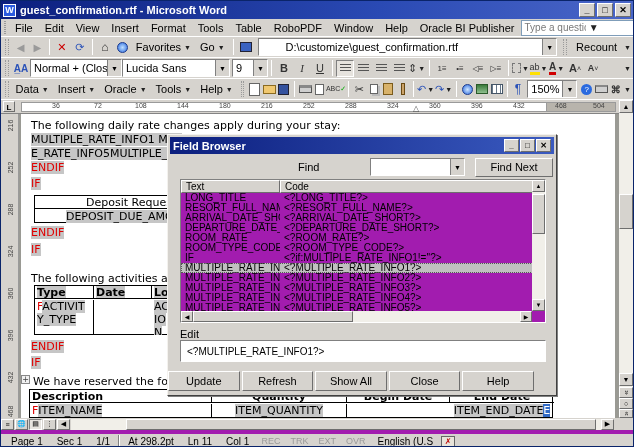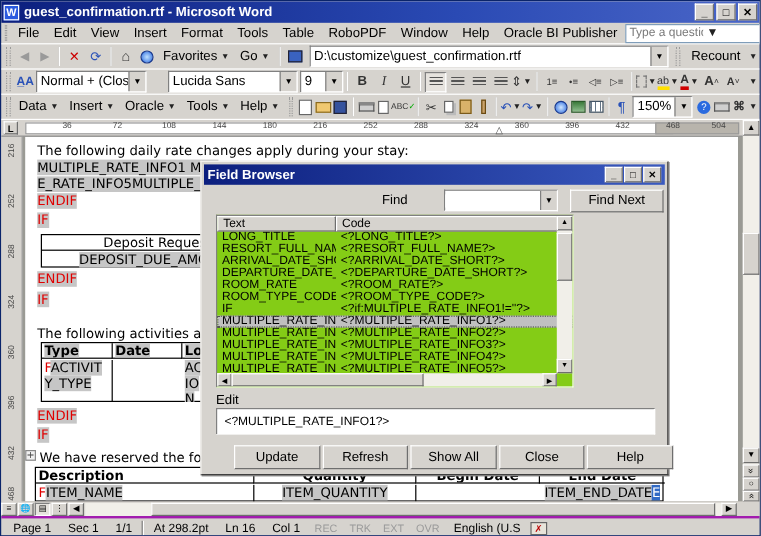--- a/index.html
+++ b/index.html
@@ -84,60 +84,60 @@
     font-size:8px; line-height:7px; text-align:center; background:#f0f0f0; }
   
   .vscroll { position:absolute; right:0; top:99px; width:14px; height:318px; background:#f1efe9; }
   .sbtn { position:absolute; left:0; width:14px; height:13px; font-size:7px; display:flex; align-items:center; justify-content:center; }
   .vthumb { position:absolute; left:0; top:94px; width:14px; height:35px; }
   .hscrollrow { position:absolute; left:0; top:417px; width:634px; height:12px; background:#d6d3ce; display:flex; align-items:center; }
   .viewbtn { width:13px; height:11px; font-size:7px; display:flex; align-items:center; justify-content:center; margin-right:1px; }
   .htrack { position:relative; height:11px; background:#f1efe9; flex:0 0 auto; }
   .hthumb { position:absolute; top:0; height:11px; }
   
-  .statusbar { position:absolute; left:0; top:429px; width:100%; height:18px; border-top:2px solid #a21caf;
+  .statusbar { position:absolute; left:0; top:429px; width:100%; height:18px; border-top:4px solid #a21caf;
     display:flex; align-items:center; font-size:10px; padding:0 4px; gap:2px; }
   .spanel { padding:1px 6px; white-space:nowrap; }
   .stoggle { color:#9a9a9a; padding:1px 4px; font-size:9px; }
   .bookico { width:14px; height:11px; background:#e8e4da; border:1px solid #666; position:relative; font-size:8px; color:#b00; text-align:center; line-height:10px; }
   
   .dialog { position:absolute; left:166px; top:133px; width:390px; height:262px;
     background:#d6d3ce; border:1px solid; border-color:#f4f2ee #404040 #404040 #f4f2ee;
     box-shadow:1px 1px 0 #808080; }
   .dtitle { position:absolute; left:2px; top:2px; right:2px; height:17px;
     background:linear-gradient(to right,#0c1f7e,#3a5ac0); color:#fff; font-weight:bold;
     display:flex; align-items:center; padding:0 3px; font-size:11px; }
   .dtbtns { margin-left:auto; display:flex; gap:1px; }
   .dtbtn { width:15px; height:13px; font-size:8px; font-weight:bold; color:#000;
     display:flex; align-items:center; justify-content:center; }
-  .findlabel { position:absolute; left:130px; top:26px; width:62px; text-align:center; }
+  .findlabel { position:absolute; left:130px; top:26px; width:62px; text-align:left; }
   .findcombo { position:absolute; left:202px; top:23px; width:95px; }
   .findbtn { position:absolute; left:307px; top:23px; width:78px; height:19px; text-align:center; line-height:17px; }
-  .list { position:absolute; left:12px; top:44px; width:298px; height:144px; background:#84cc16;
+  .list { position:absolute; left:12px; top:44px; width:366px; height:144px; background:#a21caf;
     border:1px solid; border-color:#808080 #fff #fff #808080; overflow:hidden; font-size:10px; }
   .lheader { display:flex; height:13px; }
   .lh { border:1px solid; border-color:#fff #6e6e6e #6e6e6e #fff; background:#d6d3ce; padding:0 4px; font-size:10px; }
   .lh1 { width:99px; } .lh2 { flex:1; }
   .lrow { display:flex; height:10px; line-height:10px; white-space:nowrap; }
   .lrow .lt { width:99px; padding:0 4px; overflow:hidden; flex:0 0 auto; }
   .lrow .lc { padding:0 4px; overflow:hidden; }
   .lrow.sel { background:#c0c0c0; outline:1px dotted #555; outline-offset:-1px; }
   .lvscroll { position:absolute; right:0; top:0; width:13px; bottom:11px; background:#f1efe9; }
   .lvs-up { position:absolute; top:0; left:0; width:13px; height:12px; font-size:6px; display:flex; align-items:center; justify-content:center; }
   .lvs-dn { position:absolute; bottom:0; left:0; width:13px; height:12px; font-size:6px; display:flex; align-items:center; justify-content:center; }
   .lvs-th { position:absolute; left:0; top:14px; width:13px; height:40px; }
   .lhscroll { position:absolute; left:0; bottom:0; right:13px; height:11px; background:#f1efe9; }
   .lhs-l { position:absolute; left:0; top:0; width:12px; height:11px; font-size:6px; display:flex; align-items:center; justify-content:center; }
   .lhs-r { position:absolute; right:0; top:0; width:12px; height:11px; font-size:6px; display:flex; align-items:center; justify-content:center; }
   .lhs-th { position:absolute; left:12px; top:0; width:160px; height:11px; }
   .editlabel { position:absolute; left:12px; top:193px; }
   .editbox { position:absolute; left:12px; top:205px; width:366px; height:22px; background:#fff;
     border:1px solid; border-color:#808080 #fff #fff #808080; font-family:"Liberation Sans",sans-serif;
     font-size:10px; padding:2px 6px; }
-  .dbtnrow { position:absolute; left:27px; top:236px; width:366px; display:flex; gap:2px; }
+  .dbtnrow { position:absolute; left:0; top:236px; width:366px; display:flex; gap:2px; }
   .dbtn { flex:1; height:20px; text-align:center; line-height:18px; font-size:11px; }
 </style>
 </head>
 <body>
 
 <div class="win">
 
   <div class="titlebar">
     <div class="appicon">W</div>
     <span>guest_confirmation.rtf - Microsoft Word</span>
@@ -191,39 +191,39 @@
         <span class="dd">▼</span>
       </div>
     <div class="menu-dd">
         <span>Go</span>
         <span class="dd">▼</span>
       </div>
     <div class="sep"></div>
     <div class="tbtn">
         <span style="width:12px;height:10px;background:#3a62c0;border:1px solid #223;"></span>
       </div>
-    <div class="combo" style="width:300px; margin:0 3px;">
+    <div class="combo" style="width:300px; margin:0 3px;padding-left:24px;">
       <span class="cbtext">D:\customize\guest_confirmation.rtf</span>
       <span class="cbarr">▼</span>
     </div>
     <div class="grip"></div>
     <span class="menuitem">Recount</span>
     <div class="dd" style="margin-left:auto;">▼</div>
   </div>
 
   <div class="toolbar tb2">
     <div class="grip"></div>
     <div class="tbtn">
         <span class="blueglyph" style="font-size:10px;font-weight:bold;">A̲A</span>
       </div>
     <div class="combo" style="width:92px;">
       <span class="cbtext">Normal + (Close</span>
       <span class="cbarr">▼</span>
     </div>
-    <div class="combo" style="width:108px; margin-left:18px;">
+    <div class="combo" style="width:108px; margin-left:0;">
       <span class="cbtext">Lucida Sans</span>
       <span class="cbarr">▼</span>
     </div>
     <div class="combo" style="width:36px; margin-left:2px;">
       <span class="cbtext">9</span>
       <span class="cbarr">▼</span>
     </div>
     <div class="sep"></div>
     <div class="tbtn">
         <b>B</b>
@@ -580,21 +580,21 @@
     </div>
     <div class="viewbtn raised">▶</div>
   </div>
 
   <div class="statusbar">
     <span class="spanel">Page 1</span>
     <span class="spanel">Sec 1</span>
     <span class="spanel">1/1</span>
     <span class="spanel sunken" style="border-top:none;border-bottom:none;width:1px;padding:0;height:12px;"></span>
     <span class="spanel">At 298.2pt</span>
-    <span class="spanel">Ln 16</span>
+    <span class="spanel">Ln 11</span>
     <span class="spanel">Col 1</span>
     <span class="stoggle">REC</span>
     <span class="stoggle">TRK</span>
     <span class="stoggle">EXT</span>
     <span class="stoggle">OVR</span>
     <span class="spanel">English (U.S</span>
     <span class="bookico">✗</span>
   </div>
 
 </div>

